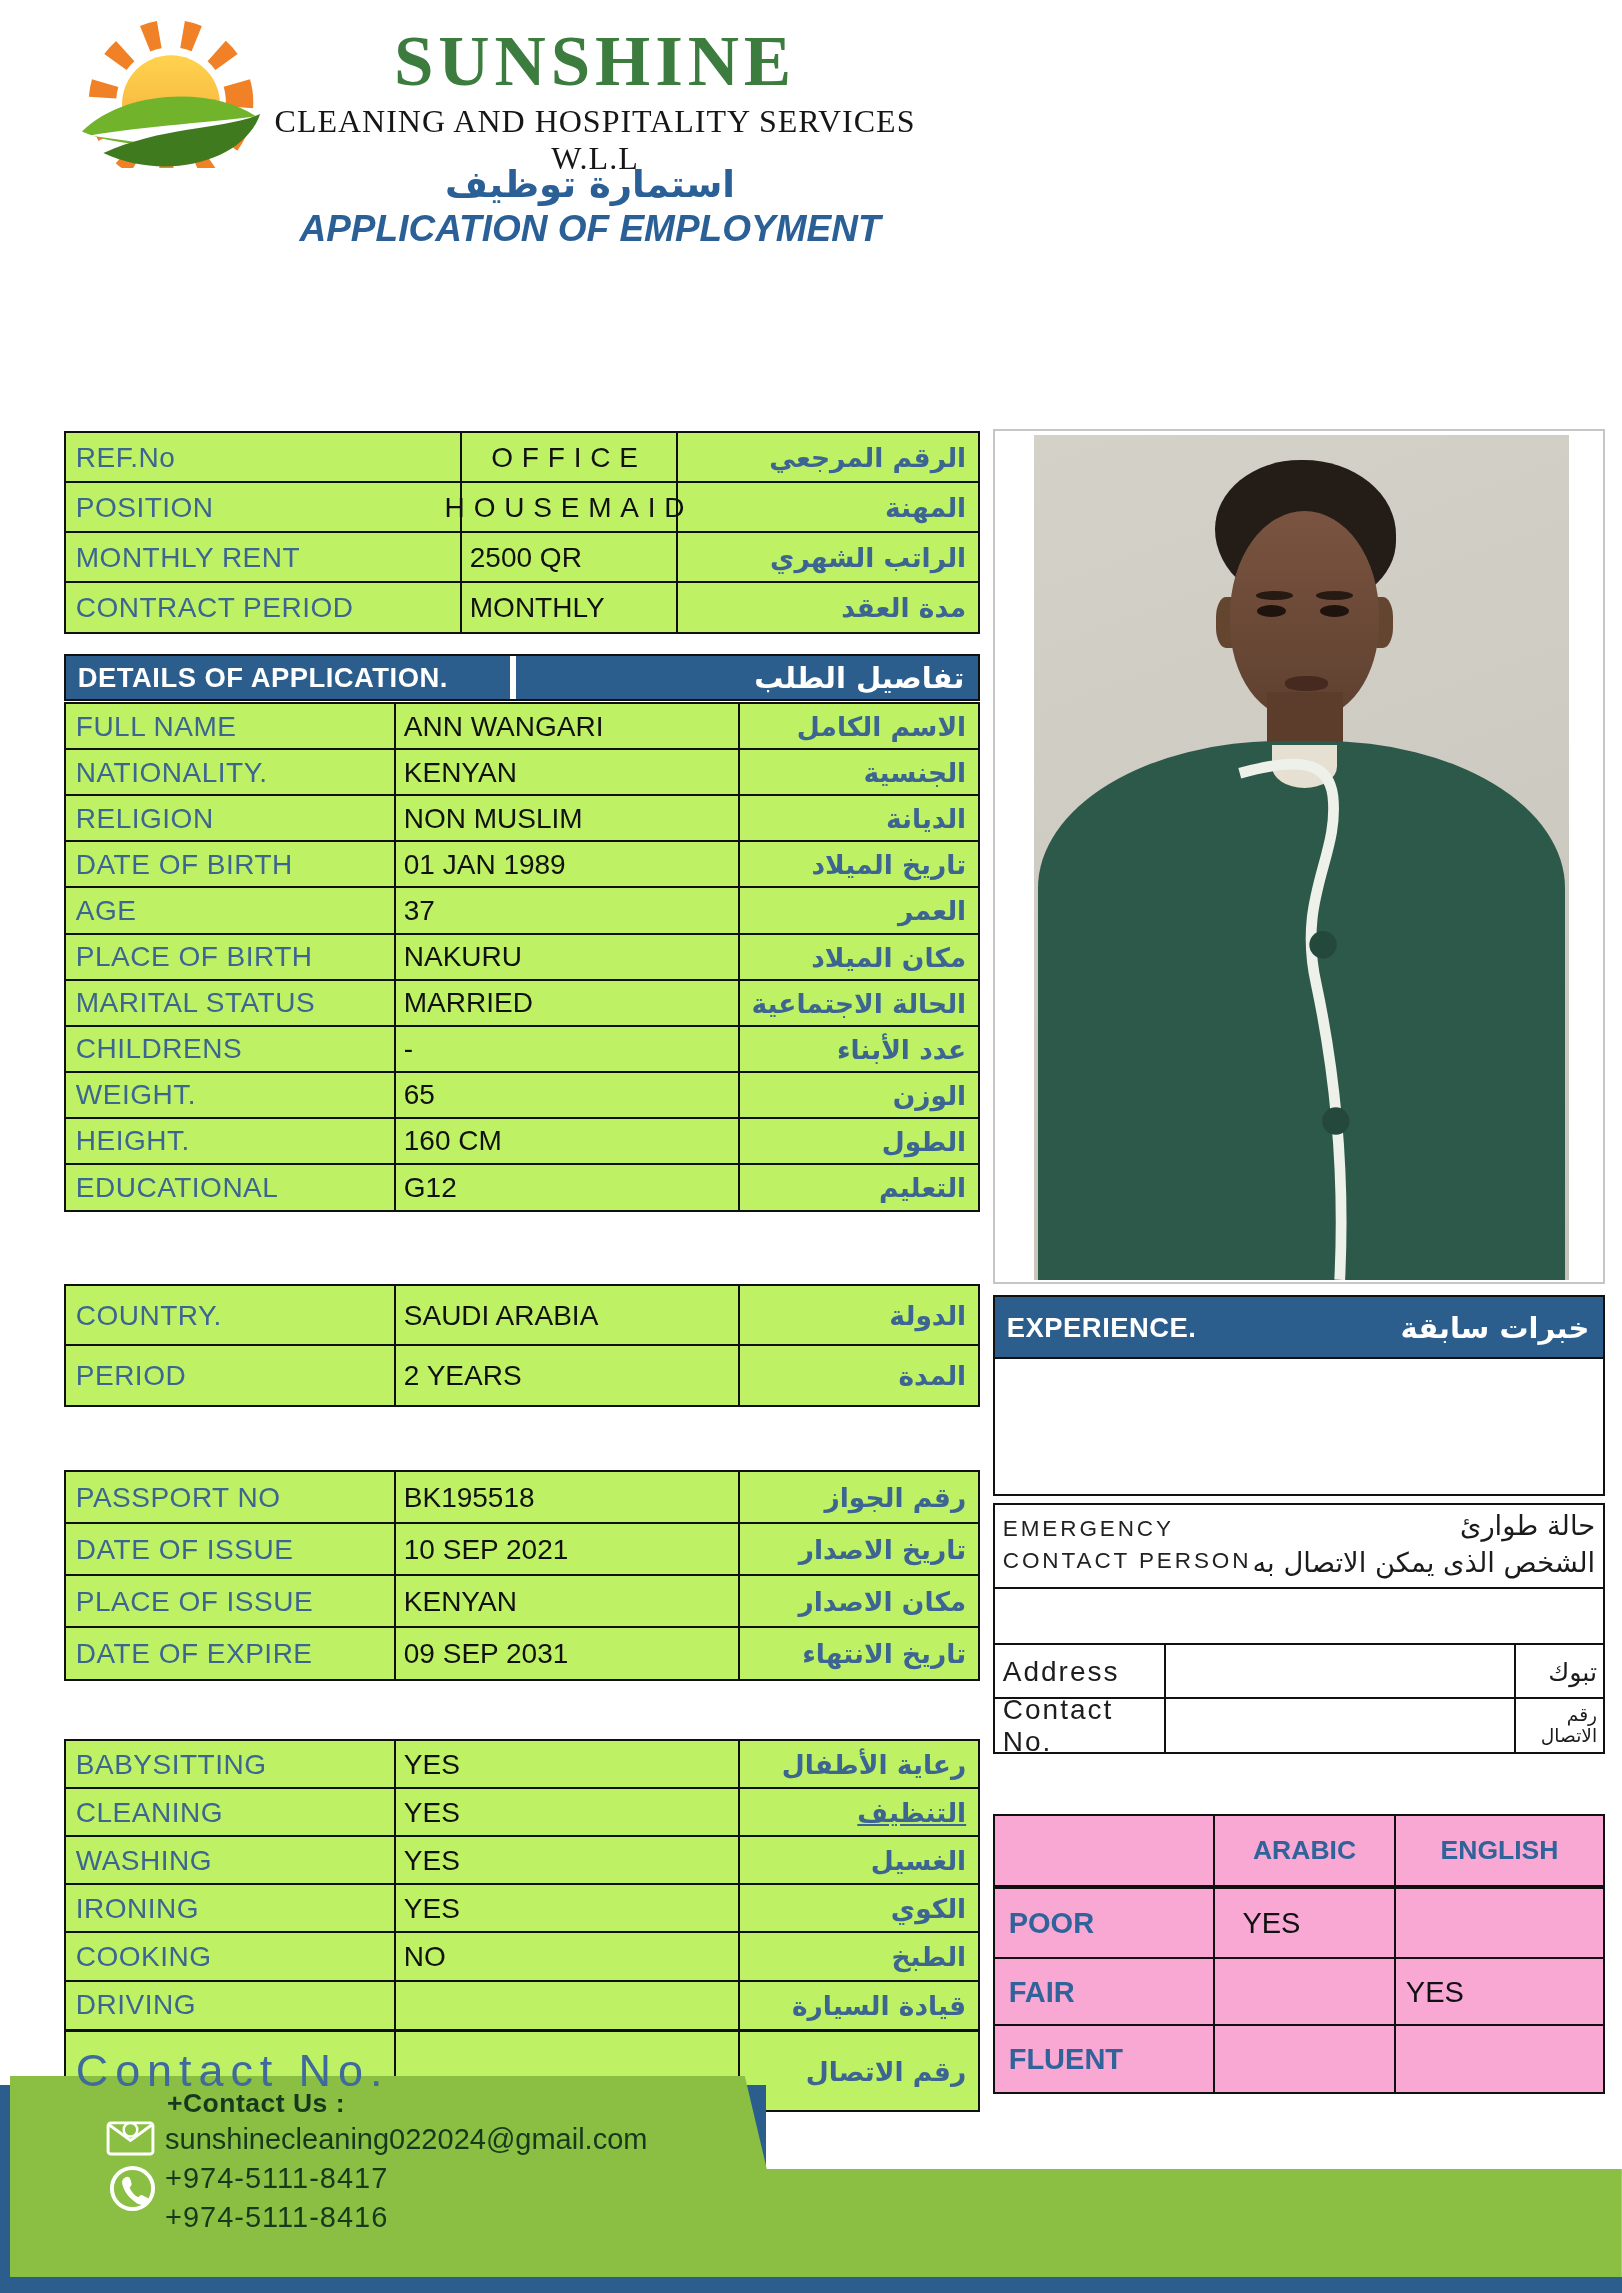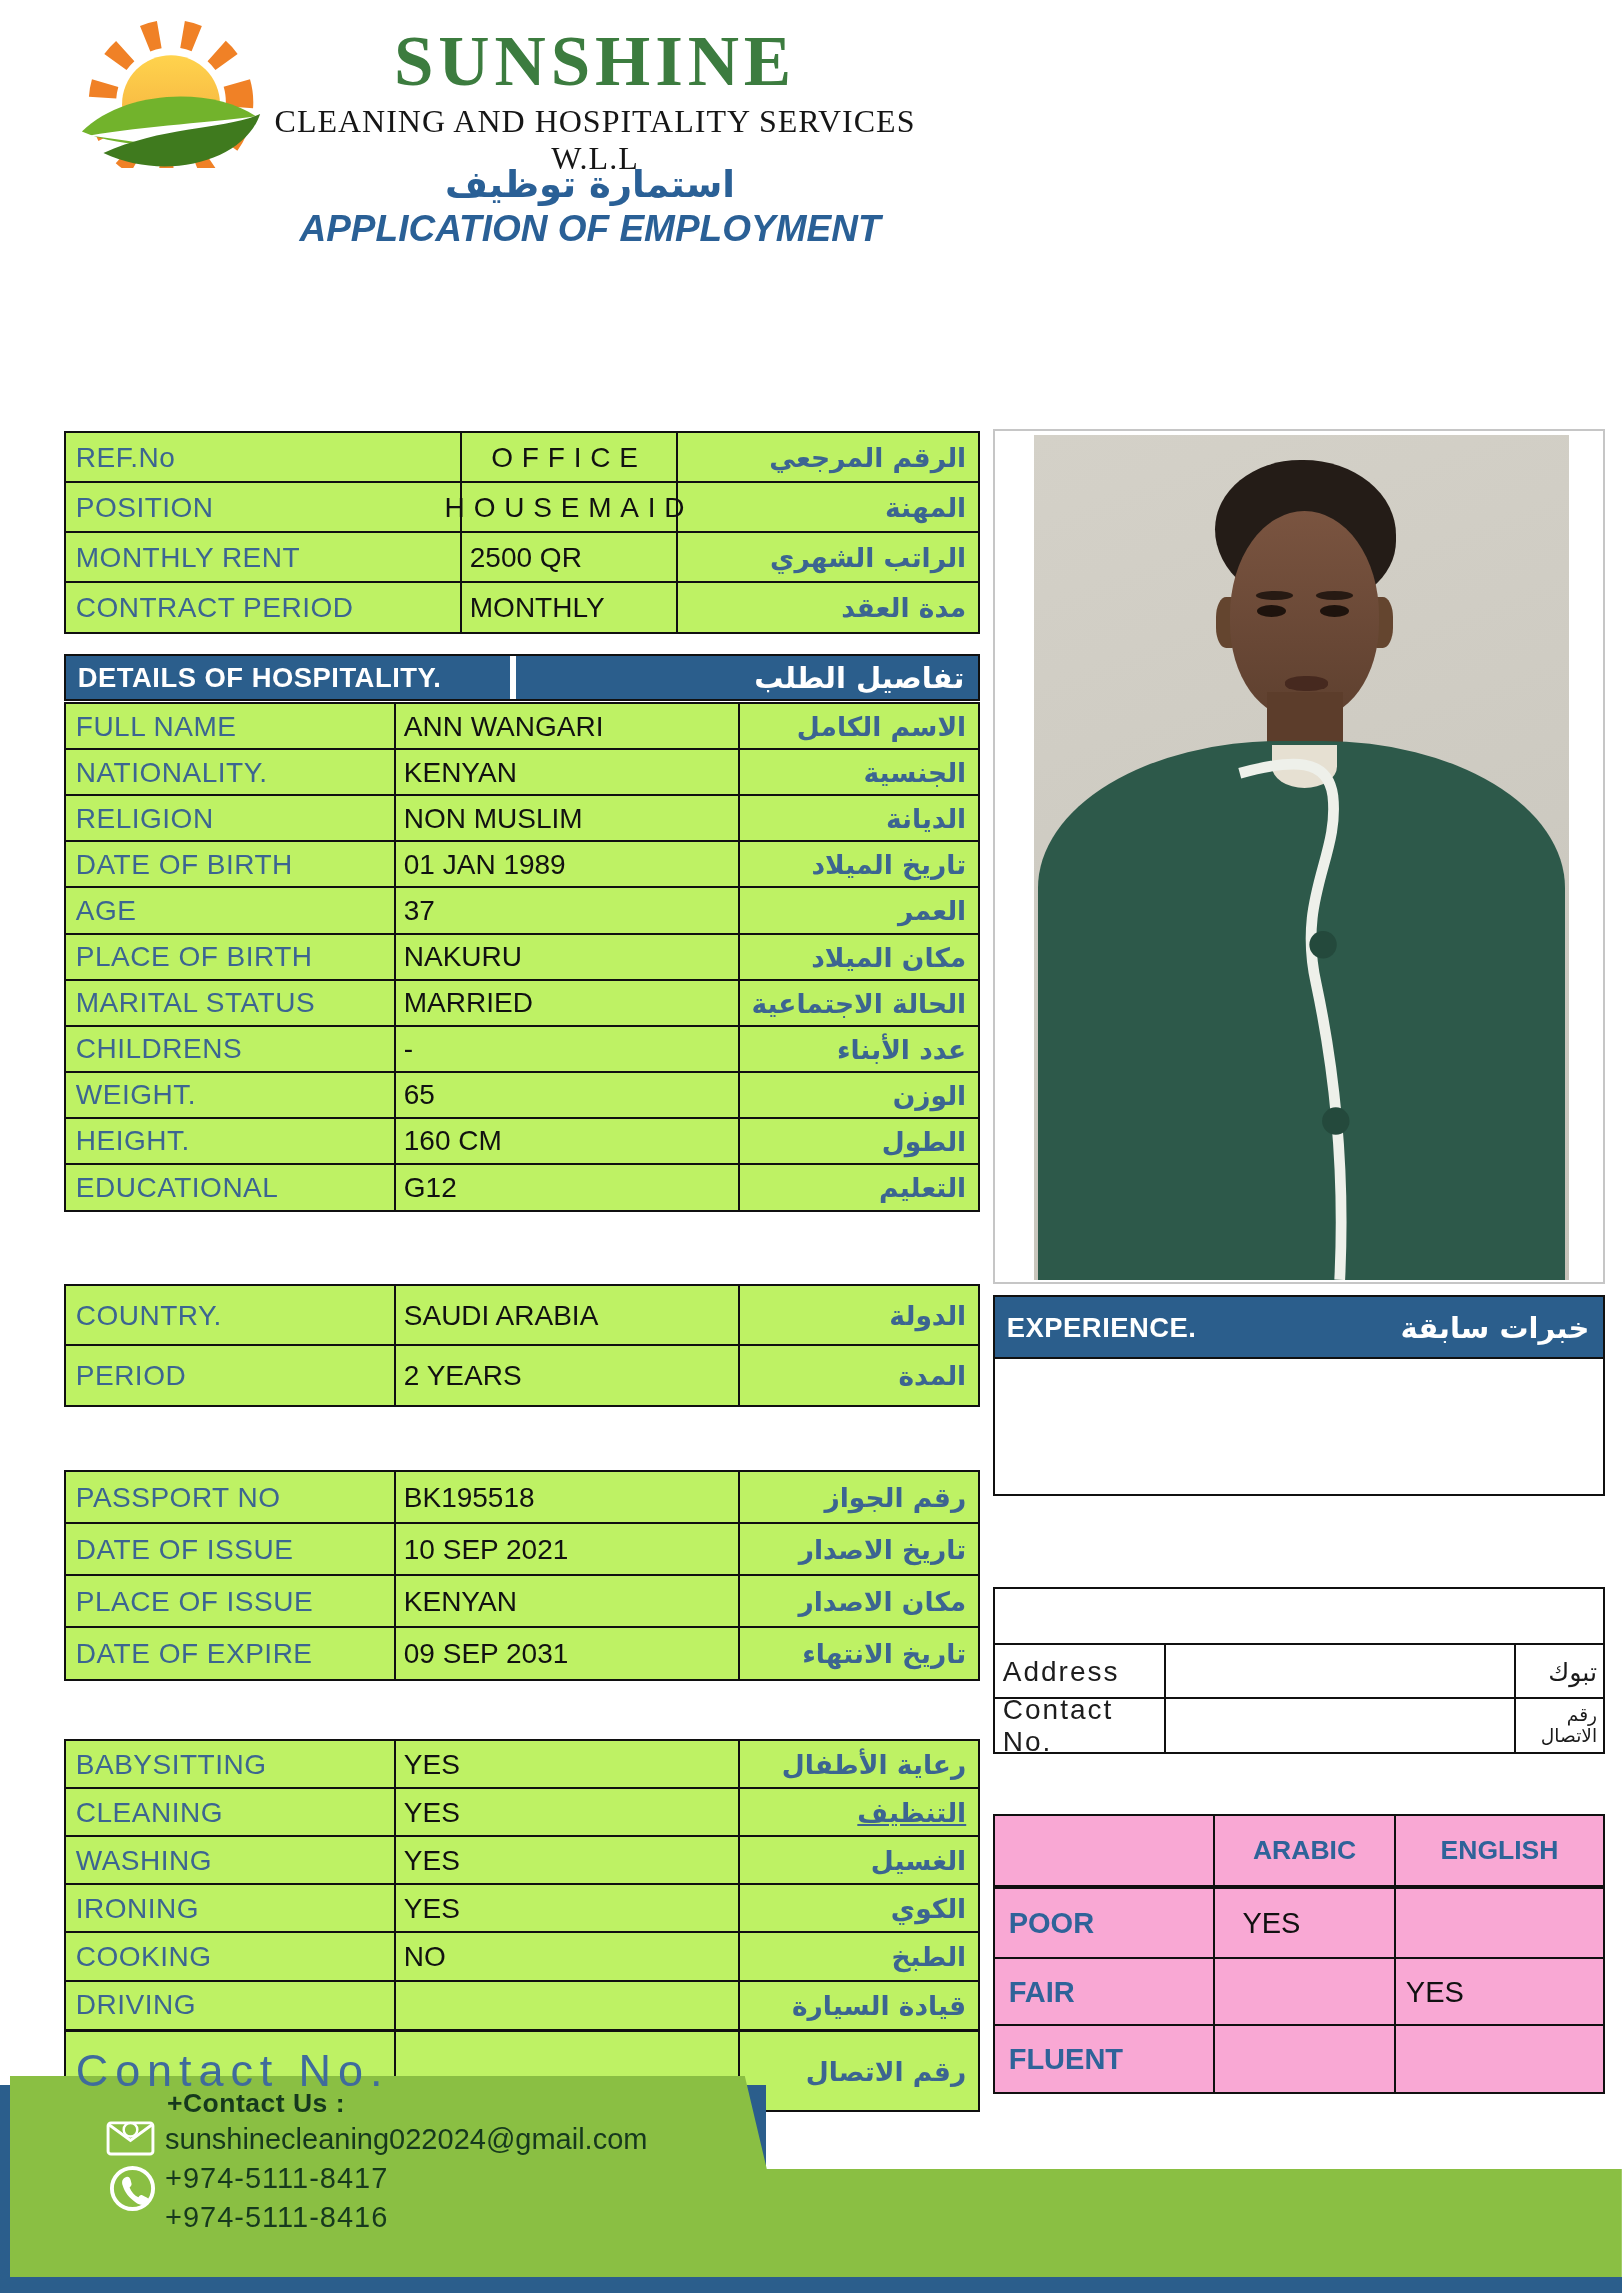--- a/index.html
+++ b/index.html
@@ -175,21 +175,21 @@
         </div>
 
         <div class="trow">
           <div class="cell lbl">CONTRACT PERIOD</div>
           <div class="cell val">MONTHLY</div>
           <div class="cell ar">مدة العقد</div>
         </div>
       </div>
 
     <div class="abs hdr" style="top:223px;left:0;width:916px;height:47px;">
-      <span class="hdr-en">DETAILS OF HOSPITALITY.</span>
+      <span class="hdr-en">DETAILS OF APPLICATION.</span>
       <span class="hdr-gap"></span>
       <span class="hdr-ar">تفاصيل الطلب</span>
     </div>
     <div class="abs rows std details-rows" style="top:271px;left:0;width:916px;">
 
         <div class="trow">
           <div class="cell lbl">FULL NAME</div>
           <div class="cell val">ANN WANGARI</div>
           <div class="cell ar">الاسم الكامل</div>
         </div>
@@ -384,20 +384,30 @@
         </svg>
       </div>
     </div>
 
     <div class="abs hdr" id="exp-box-hdr">
       <span class="hdr-en">EXPERIENCE.</span>
       <span class="hdr-ar">خبرات سابقة</span>
     </div>
     <div class="abs" id="exp-box-body"></div>
 
+    <div id="emer-hdr">
+      <div class="emer-en">
+        <span>EMERGENCY</span><br>
+        <span>CONTACT PERSON</span>
+      </div>
+      <div class="emer-ar">
+        <span>حالة طوارئ</span><br>
+        <span>الشخص الذى يمكن الاتصال به</span>
+      </div>
+    </div>
     <div class="abs" id="emer-empty"></div>
 
     <div class="abs mini-row" id="addr-row">
       <div class="mini-lbl">Address</div>
       <div class="mini-val"></div>
       <div class="mini-ar">تبوك</div>
     </div>
     <div class="abs mini-row" id="cont-row">
       <div class="mini-lbl">Contact No.</div>
       <div class="mini-val"></div>

